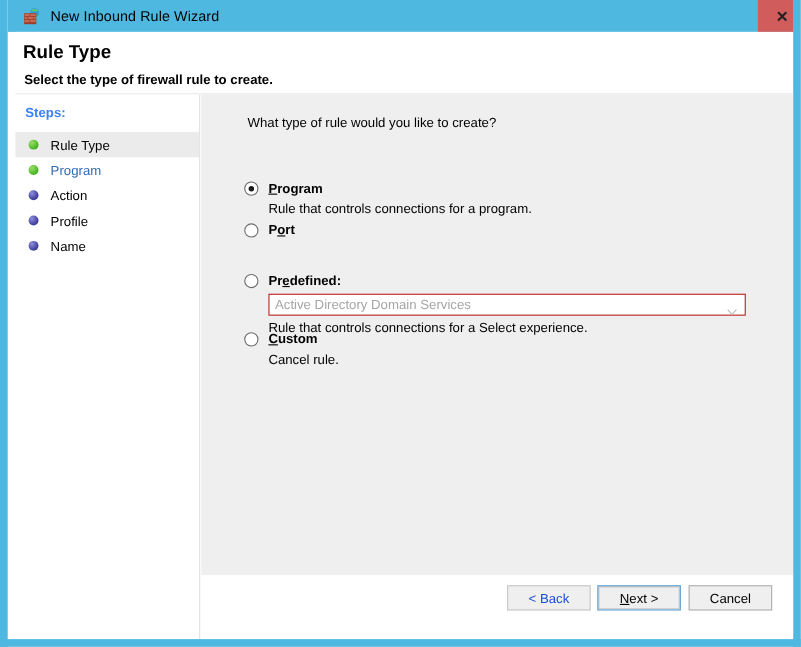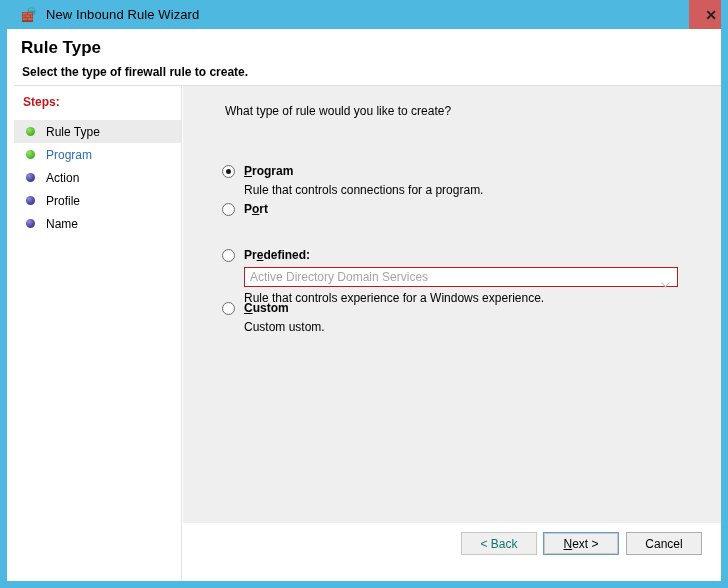--- a/index.html
+++ b/index.html
@@ -117,21 +117,21 @@
     height: 495px;
     background: #ffffff;
     border-right: 1px solid #e2e2e2;
     box-sizing: border-box;
   }
   .steps-heading {
     position: absolute;
     left: 9px; top: 9px;
     font-size: 12px;
     font-weight: bold;
-    color: #b91c1c;
+    color: #3b82f6;
   }
   .steps-list {
     position: absolute;
     left: 0; top: 34px;
     width: 167px;
   }
   .step-item {
     height: 23px;
     display: flex;
     align-items: center;
@@ -260,21 +260,21 @@
     box-sizing: border-box;
     font-size: 12px;
     color: #000000;
     display: flex;
     align-items: center;
     justify-content: center;
     font-family: "Liberation Sans", sans-serif;
     cursor: default;
     padding: 0;
   }
-  .btn.disabled { color: #0f766e; border-color: #c6c6c6; background: #efefef; }
+  .btn.disabled { color: #1d4ed8; border-color: #c6c6c6; background: #efefef; }
   .btn.default {
     border: 1px solid #5f9fd0;
     outline: none;
     box-shadow: inset 0 0 0 1px #c8c8c8;
   }
   .btn u { text-decoration: underline; }
   #btn-back   { left: 278px; width: 76px; }
   #btn-next   { left: 360px; width: 76px; }
   #btn-cancel { left: 443px; width: 76px; }
 </style>
@@ -371,27 +371,27 @@
           <div style="padding-top:19px;">
             <div class="combo">
               <span class="combo-value">Active Directory Domain Services</span>
               <span class="combo-arrow">
                 <svg width="9" height="6" viewBox="0 0 9 6">
                   <path d="M0.5 0.5 L4.5 4.8 L8.5 0.5" fill="none" stroke="#bdbdbd" stroke-width="1.1"></path>
                 </svg>
               </span>
             </div>
           </div>
-          <div class="option-desc" style="padding-top:4px;">Rule that controls experience for a Windows experience.</div>
+          <div class="option-desc" style="padding-top:4px;">Rule that controls connections for a Select experience.</div>
         </div>
 
         <div class="option-row" style="height:38px;">
           <span class="radio"></span>
           <span class="option-title"><u>C</u>ustom</span>
-          <div class="option-desc" style="padding-top:19px;">Custom ustom.</div>
+          <div class="option-desc" style="padding-top:19px;">Cancel rule.</div>
         </div>
 
       </div>
     </div>
 
     <div class="footer">
       <button class="btn disabled" id="btn-back">&lt; Back</button>
       <button class="btn default" id="btn-next"><u>N</u>ext &gt;</button>
       <button class="btn" id="btn-cancel">Cancel</button>
     </div>

